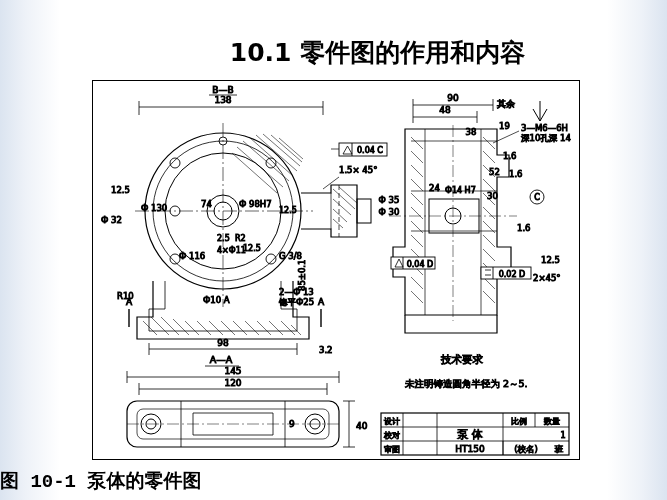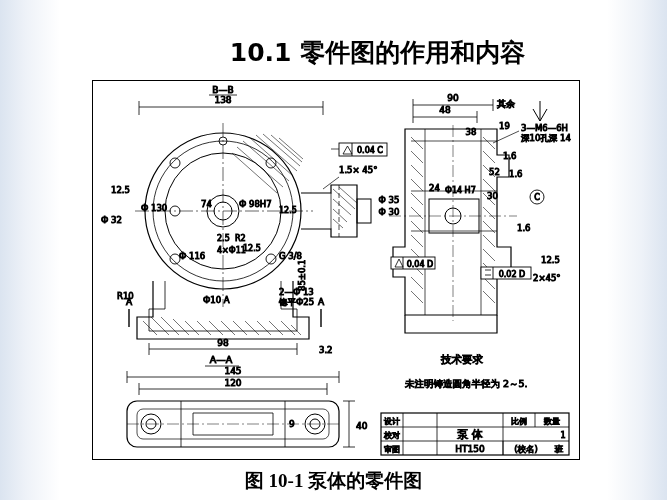--- a/index.html
+++ b/index.html
@@ -15,23 +15,23 @@
     background:linear-gradient(to right,#dbe4f0 0px,#eef2f8 26px,#ffffff 60px,#ffffff 607px,#eef2f8 641px,#dbe4f0 667px);
   }
   .title{
     position:absolute;left:0;top:36px;width:667px;text-align:center;
     font-size:25px;font-weight:bold;color:#000;
     font-family:"DejaVu Sans", sans-serif;
     letter-spacing:0px;
     padding-left:44px;
   }
   .caption{
-    position:absolute;left:0;top:468px;width:667px;text-align:center;
+    position:absolute;left:0;top:468px;width:667px;text-align:left;
     font-size:19px;font-weight:bold;color:#000;
-    font-family:Liberation Serif, serif;
+    font-family:Liberation Mono, monospace;
   }
   .drawing{
     position:absolute;left:92px;top:80px;width:486px;height:378px;
     border:1.2px solid #000;background:#fff;
   }
   svg{display:block;}
   text{font-family:"DejaVu Sans", sans-serif;}
 </style>
 </head>
 <body>

